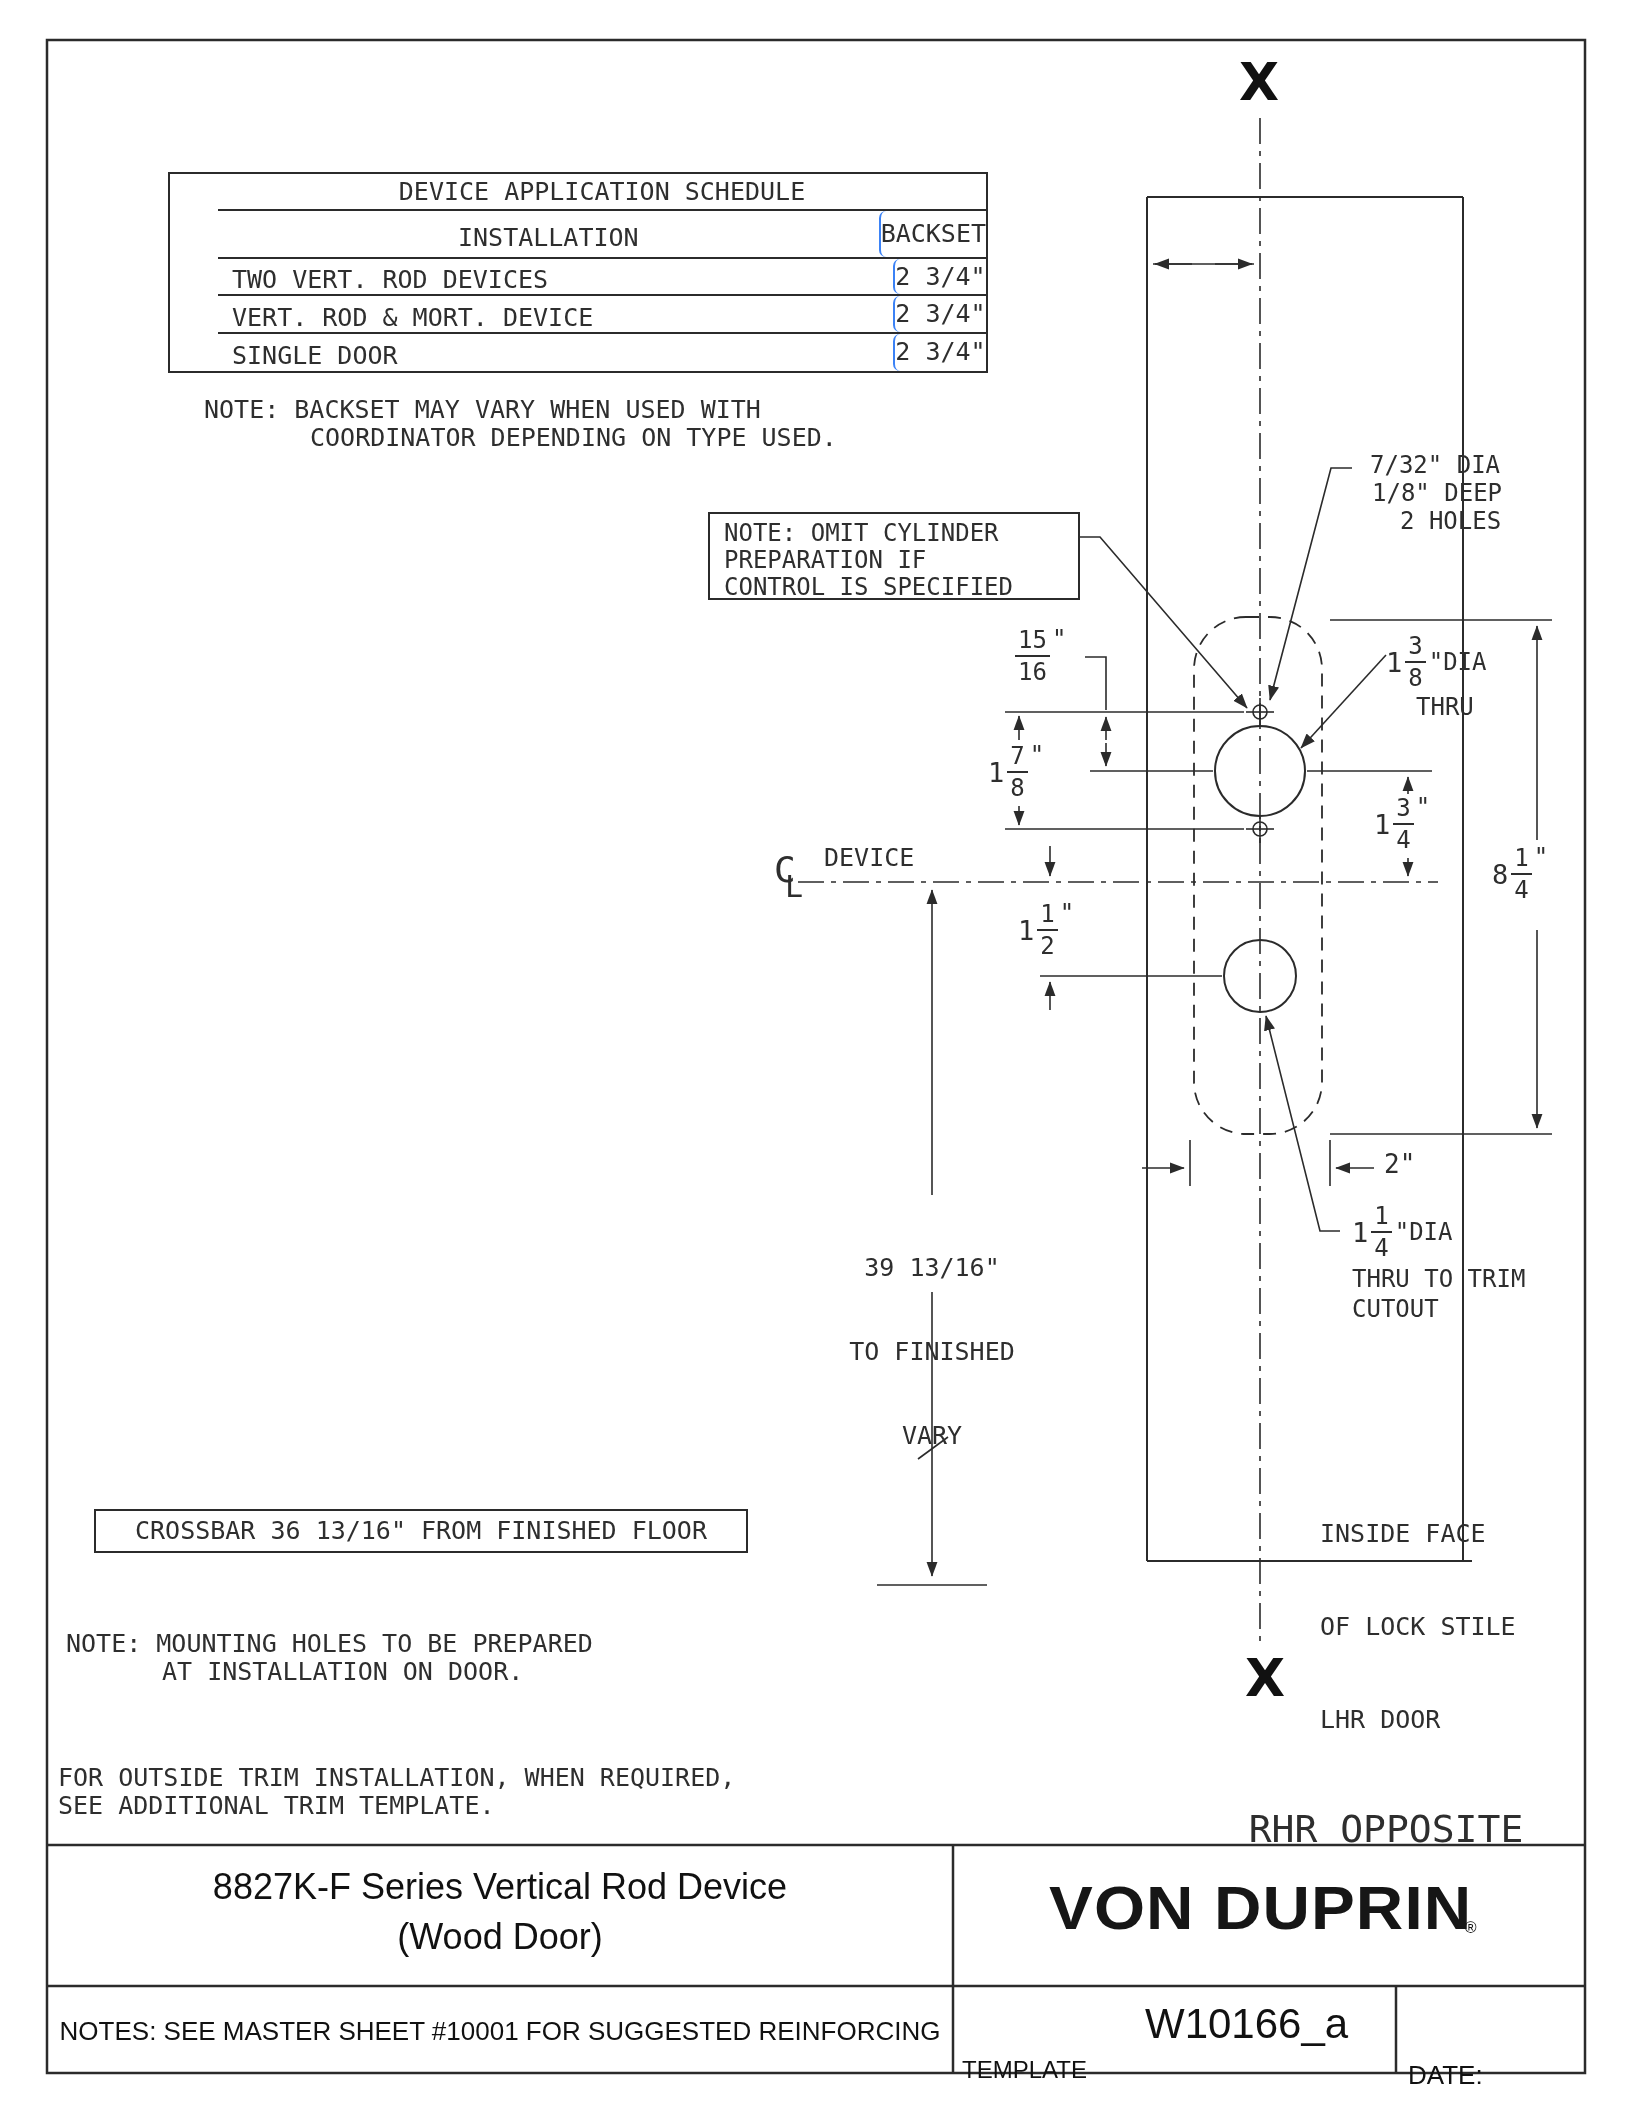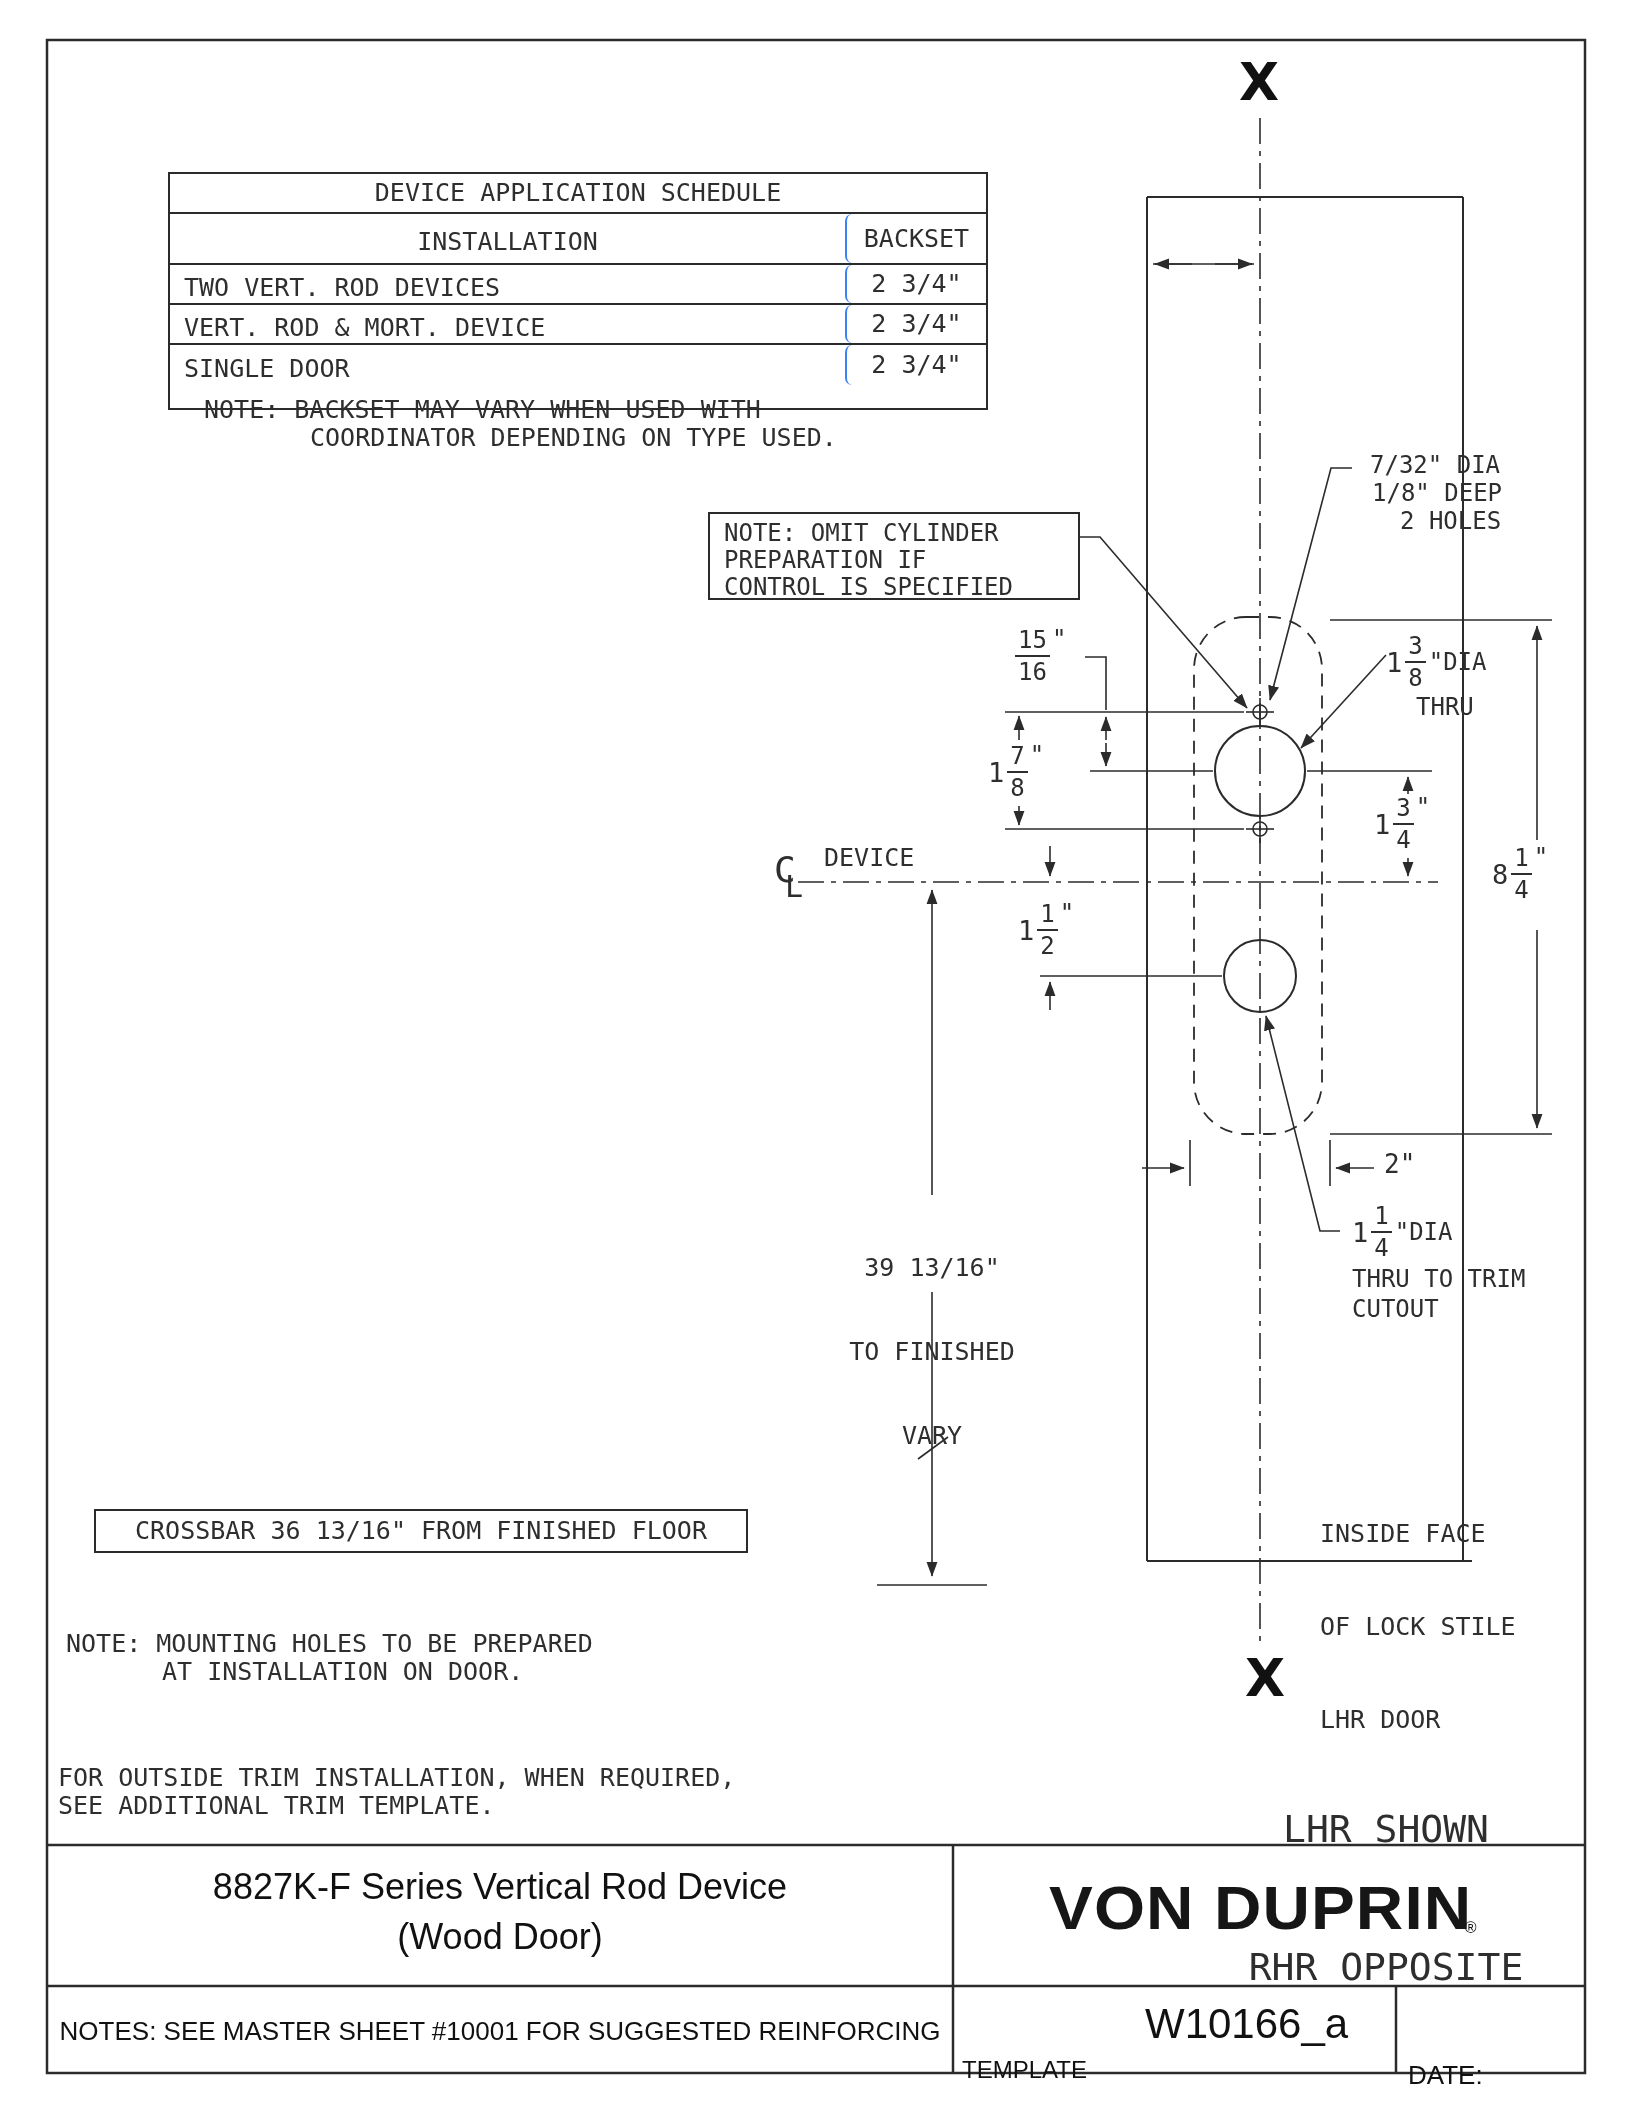--- a/index.html
+++ b/index.html
@@ -4,22 +4,22 @@
 <style>
   html,body{margin:0;padding:0;background:#ffffff;}
   .page{position:relative;width:1632px;height:2112px;background:#fff;overflow:hidden;
         font-family:"DejaVu Sans Mono",monospace;color:#2e2e2e;}
   svg.canvas{position:absolute;left:0;top:0;width:1632px;height:2112px;}
   .abs{position:absolute;white-space:pre;}
   .cad{font-family:"DejaVu Sans Mono",monospace;color:#2e2e2e;font-size:25px;line-height:1.12;}
   .cad-sm{font-size:24px;}
   .xmark{font-family:"DejaVu Sans",sans-serif;font-weight:900;font-size:52px;color:#111;line-height:1;}
   
-  .schedule{position:absolute;left:168px;top:172px;width:820px;height:238px;
-            border:2px solid #2b2b2b;box-sizing:border-box;display:flex;flex-direction:column;}
+  .schedule{position:absolute;left:168px;top:172px;width:820px;height:201px;
+            border:2px solid #2b2b2b;box-sizing:border-box;display:flex;flex-direction:column;padding-left:48px;}
   .s-title{height:40px;border-bottom:2px solid #2b2b2b;display:flex;align-items:center;justify-content:center;box-sizing:border-box;}
   .s-head{height:51px;border-bottom:2px solid #2b2b2b;display:flex;box-sizing:border-box;}
   .s-row{height:40px;border-bottom:2px solid #2b2b2b;display:flex;box-sizing:border-box;}
   .s-row:last-child{border-bottom:none;}
   .c1{width:675px;display:flex;align-items:center;padding-left:14px;box-sizing:border-box;margin-top:7px;}
   .s-head .c1{justify-content:center;padding-left:0;}
   .c2{flex:1;border-left:2px solid #3b82f6;display:flex;align-items:center;justify-content:center;box-sizing:border-box;border-radius:7px;}
   
   .notebox{position:absolute;left:708px;top:512px;width:372px;height:88px;border:2px solid #2b2b2b;
            box-sizing:border-box;padding:6px 0 0 14px;}
@@ -285,21 +285,20 @@
     <span>CROSSBAR 36 13/16" FROM FINISHED FLOOR</span>
   </div>
 
   <div class="abs cad" style="left:66px;top:1630px;">NOTE: MOUNTING HOLES TO BE PREPARED</div>
   <div class="abs cad" style="left:162px;top:1658px;">AT INSTALLATION ON DOOR.</div>
 
   <div class="abs cad" style="left:58px;top:1764px;">FOR OUTSIDE TRIM INSTALLATION, WHEN REQUIRED,</div>
   <div class="abs cad" style="left:58px;top:1792px;">SEE ADDITIONAL TRIM TEMPLATE.</div>
 
   <div class="abs cad" style="left:1228px;top:1714px;width:316px;text-align:center;font-size:38px;line-height:46px;">
-    <div>LHR SHOWN</div>
     <div>RHR OPPOSITE</div>
   </div>
 
   <div class="tb tb-title">
     <div>8827K-F Series Vertical Rod Device</div>
     <div>(Wood Door)</div>
   </div>
 
   <div class="tb tb-brand">
     <span class="logo">VON DUPRIN</span><span class="reg">®</span>

